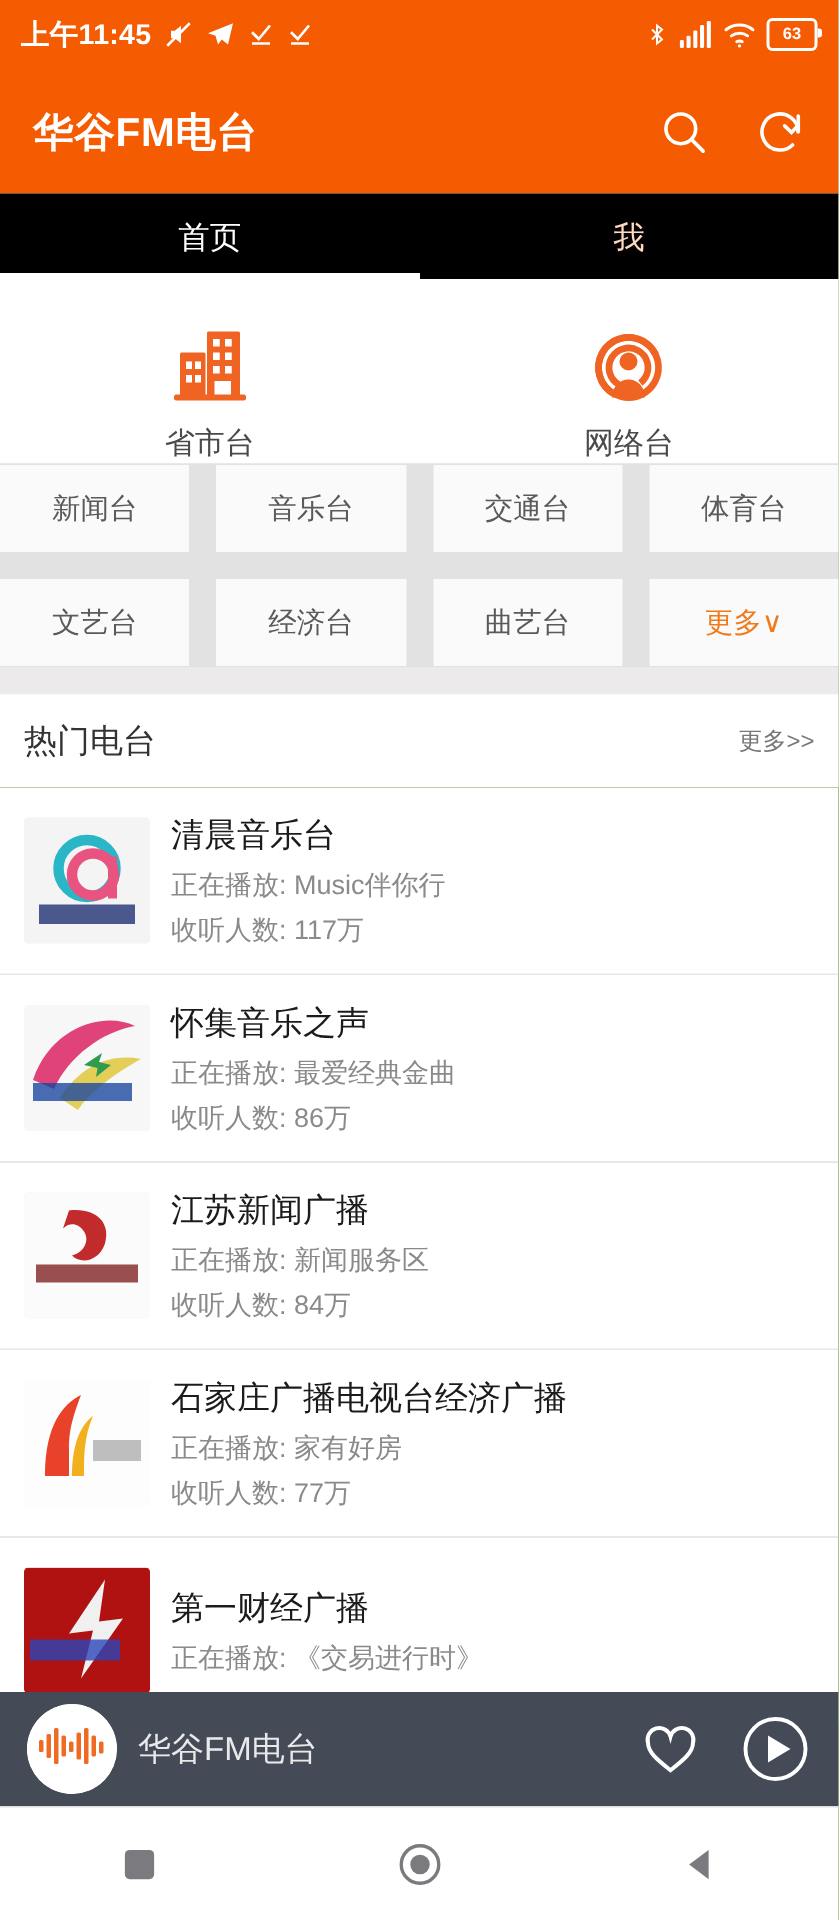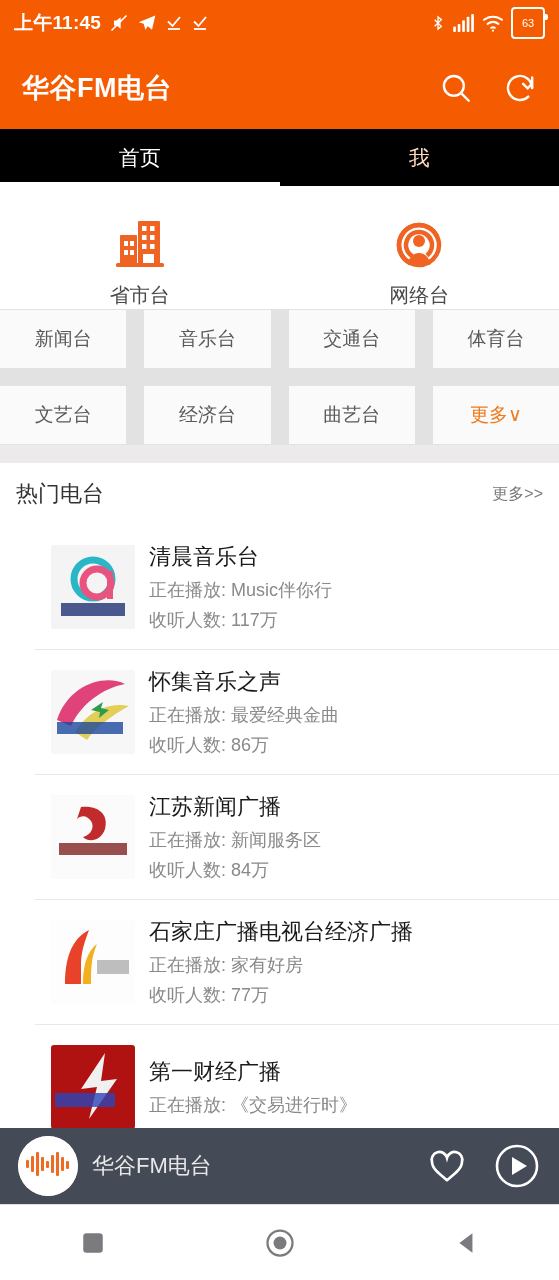--- a/index.html
+++ b/index.html
@@ -16,23 +16,23 @@
   .status-bar{
     height:46px; background:#F55B00; color:#fff;
     display:flex; align-items:center; padding:0 14px;
     flex:0 0 46px;
   }
   .status-left{ display:flex; align-items:center; gap:8px; }
   .status-time{ font-size:19px; font-weight:600; letter-spacing:.2px; }
   .status-right{ margin-left:auto; display:flex; align-items:center; gap:7px; }
   .ic{ display:inline-flex; align-items:center; justify-content:center; }
   .batt{
-    width:34px;height:32px;border:2px solid #fff;border-radius:4px;
+    width:34px;height:22px;border:2px solid #fff;border-radius:4px;
     position:relative;display:flex;align-items:center;justify-content:center;
-    font-size:11px;font-weight:400;color:#fff;text-align:right;
+    font-size:11px;font-weight:700;color:#fff;text-align:right;
   }
   .batt:after{content:"";position:absolute;right:-5px;top:5px;width:3px;height:6px;background:#fff;border-radius:0 2px 2px 0;}
 
   
   .appbar{
     background:#F55B00; flex:0 0 83px;
     display:flex; align-items:center; padding:0 22px;
   }
   .app-title{ color:#fff; font-size:27px; font-weight:700; letter-spacing:.5px; }
   .appbar-actions{ margin-left:auto; display:flex; align-items:center; gap:30px; }
@@ -66,21 +66,21 @@
 
   
   .section-head{
     flex:0 0 62px; background:#fff; display:flex; align-items:center;
     padding:0 16px;
   }
   .section-title{ font-size:22px; color:#333; }
   .section-more{ margin-left:auto; font-size:16px; color:#777; }
 
   
-  .list{ background:#4d7c0f; flex:1 1 auto; overflow:hidden;margin-left:35px; }
+  .list{ background:#4d7c0f; flex:1 1 auto; overflow:hidden; }
   .row{
     display:flex; align-items:center; gap:14px;
     padding:10px 16px 10px 16px; height:125px;
     border-bottom:1px solid #e8e8e8; background:#fff;
   }
   .row-logo{
     width:84px;height:84px;flex:0 0 84px;border-radius:3px;
     background:#f2f2f2; position:relative; overflow:hidden;
   }
   .row-text{ display:flex; flex-direction:column; gap:6px; min-width:0; }

